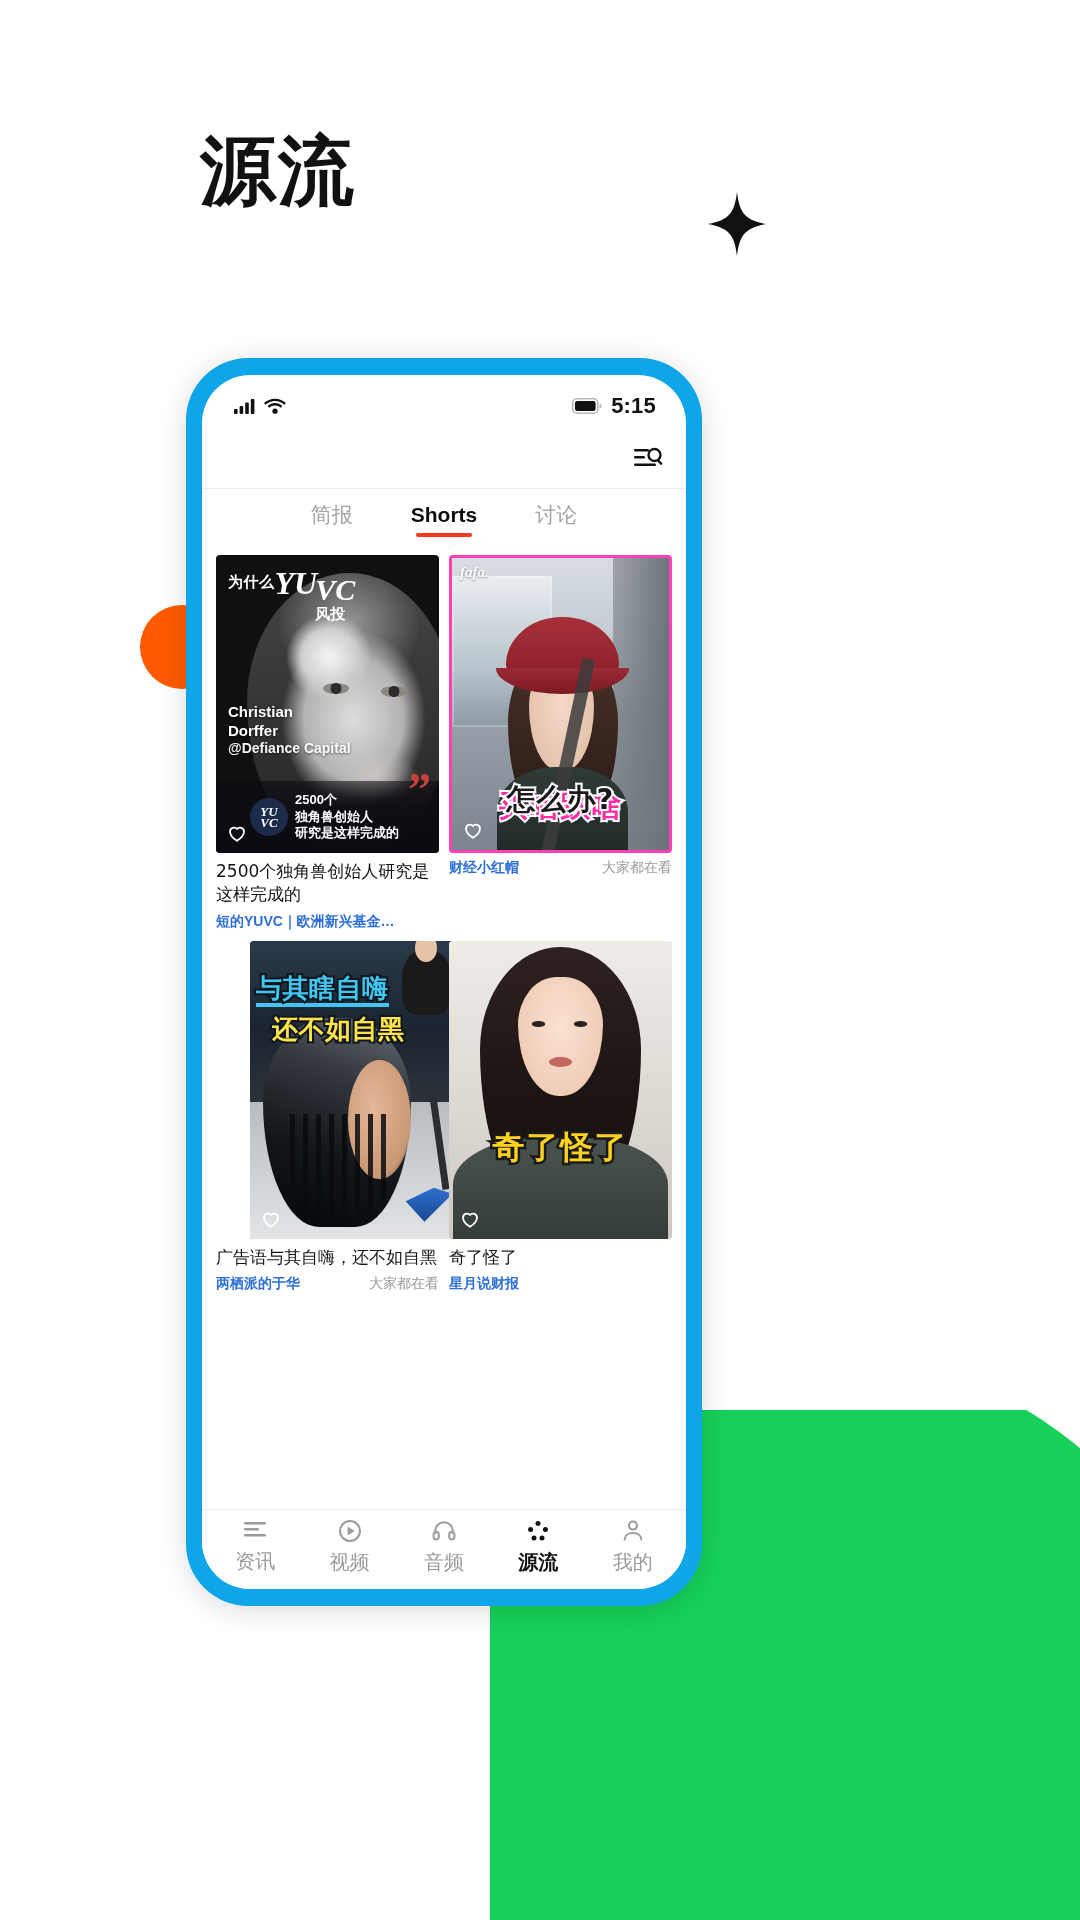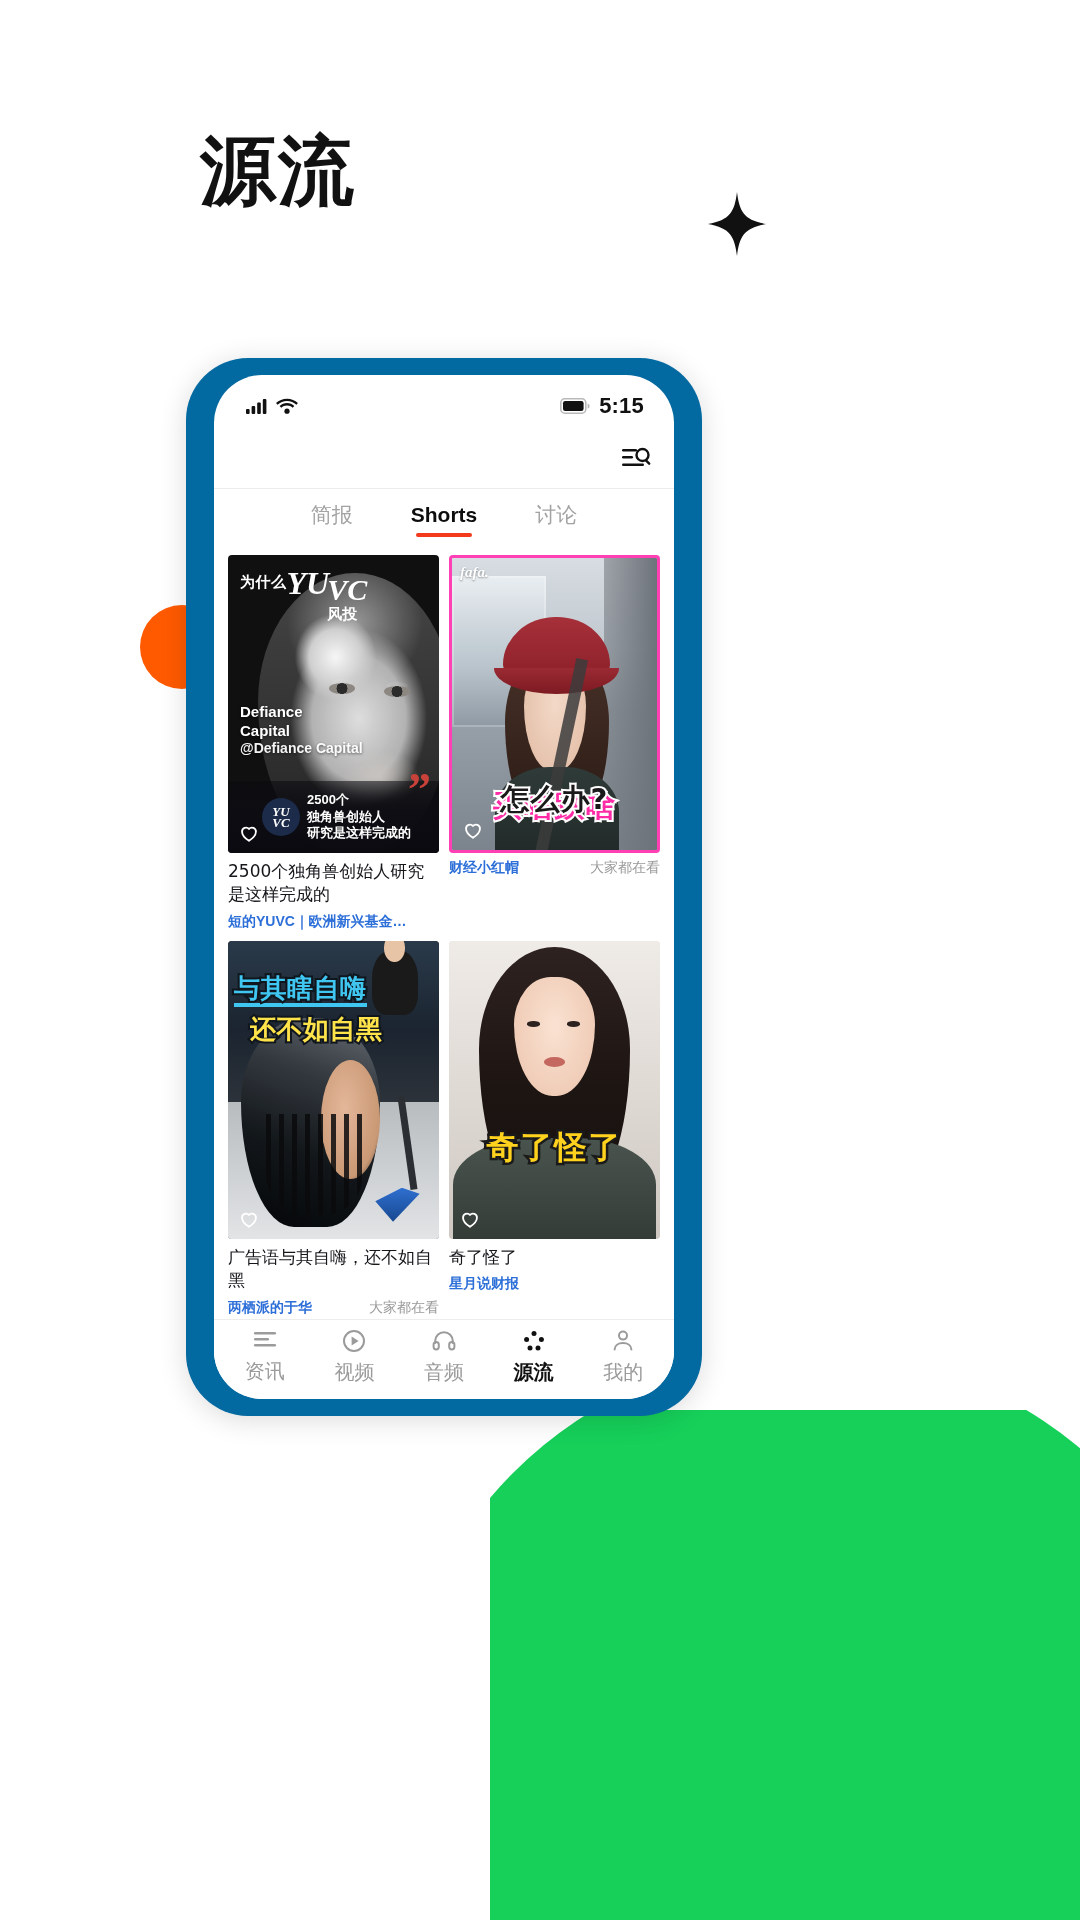--- a/index.html
+++ b/index.html
@@ -40,26 +40,26 @@
   }
   .headline h2 {
     margin-top: 34px;
     font-size: 31px; font-weight: 700; letter-spacing: 1px; color: #15161a;
     font-family: "DejaVu Sans", "Liberation Sans", sans-serif;
   }
 
   
   .phone {
     position: absolute; left: 186px; top: 358px;
-    width: 516px; height: 1058px;
-    background: #0369a1;
+    width: 516px; height: 1248px;
+    background: #0ea5e9;
     border-radius: 62px;
     z-index: 5;
     box-shadow: 0 4px 28px rgba(0,0,0,0.14);
-    padding: 17px 28px;
+    padding: 17px 16px;
   }
   .screen {
     width: 100%; height: 100%;
     background: #ffffff;
     border-radius: 48px;
     overflow: hidden;
     position: relative;
     display: flex; flex-direction: column;
   }
 
@@ -249,21 +249,21 @@
     color: #1a1a1a; -webkit-text-stroke: 4px #ffffff; paint-order: stroke fill;
     font-family: "DejaVu Sans", sans-serif;
   }
   .c2 .brand {
     position: absolute; left: 8px; top: 6px; z-index: 6; color:#fff; font-size: 15px;
     font-style: italic; font-weight: 700; font-family: "Liberation Serif", serif;
     text-shadow: 0 1px 2px rgba(0,0,0,.4);
   }
 
   
-  .c3 { background: #141414; }
+  .c3 { background: #141414; margin-left: 34px; }
   .c3 .sky { position:absolute; inset:0;
     background: linear-gradient(180deg,#2a3a4a 0%, #1b2430 30%, #30363c 60%, #cfd3d6 100%); }
   .c3 .wall { position:absolute; left:0; right:0; bottom:0; height:46%;
     background: linear-gradient(180deg,#b8bcbf,#e2e4e6); }
   .c3 .head {
     position: absolute; left: 6%; top: 26%; width: 66%; height: 70%;
     background:
       linear-gradient(200deg,#6d7378 0%, #3b4046 30%, #1d2124 62%, #0f1113 100%);
     border-radius: 46% 46% 38% 38% / 40% 40% 60% 60%;
     filter: contrast(1.1);
@@ -418,22 +418,22 @@
                   <span class="yu">YU</span>
                 </div>
                 <div class="stack2">
                   <span class="vc">VC</span>
                   <span class="ft">风投</span>
                 </div>
               </div>
             </div>
 
             <div class="name-block">
-              <div>Defiance</div>
-              <div>Capital</div>
+              <div>Christian</div>
+              <div>Dorffer</div>
               <div class="sub">@Defiance Capital</div>
             </div>
 
             <div class="quote-bar">
               <span class="qmark">”</span>
               <div class="qbadge">
                 <span>YU</span>
                 <span>VC</span>
               </div>
               <div class="qtext">

